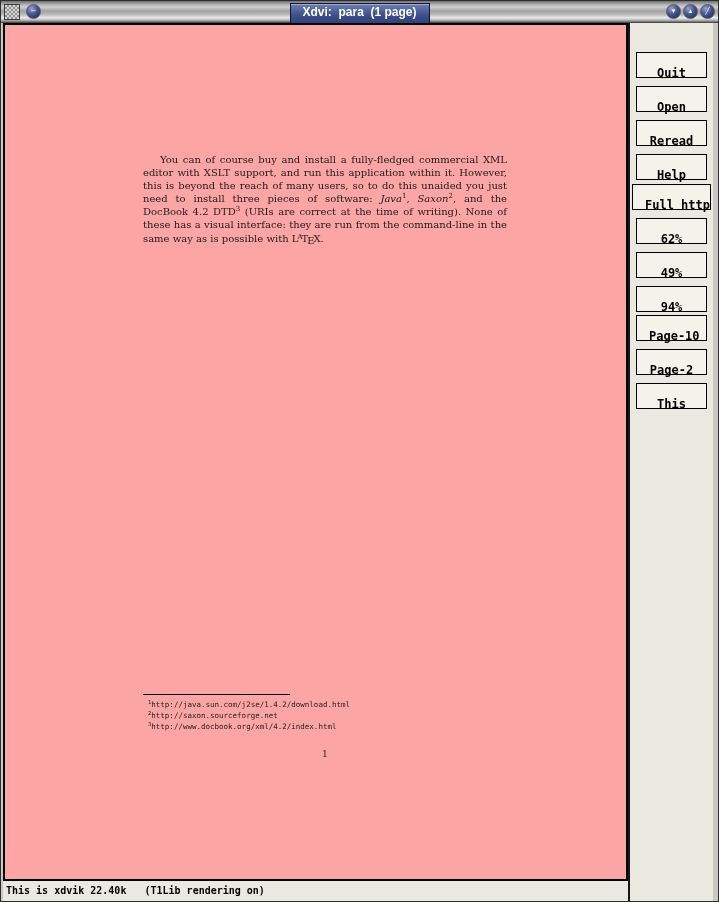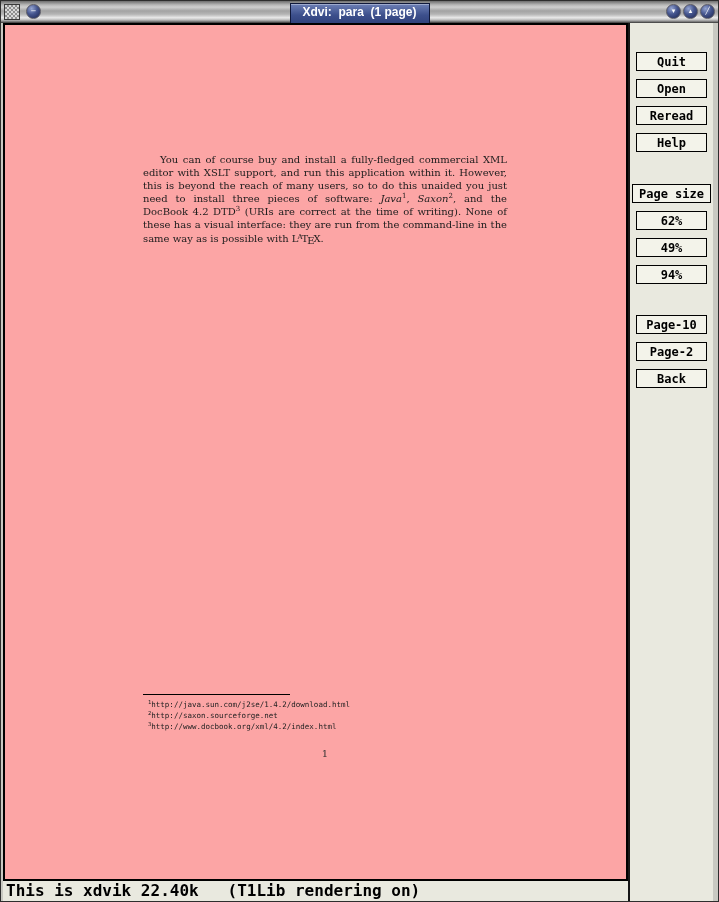--- a/index.html
+++ b/index.html
@@ -83,39 +83,39 @@
     position: absolute; left: 138px; top: 723px; width: 364px;
     text-align: center; font-family: "DejaVu Serif", serif;
     font-size: 10px; color: #333;
   }
 
   
   .statusbar {
     position: absolute; left: 2px; top: 880px; width: 625px; height: 20px;
     background: #e9e9df;
     font-family: "DejaVu Sans Mono", monospace;
-    font-weight: bold; font-size: 16px; line-height: 19px; color: #000;
+    font-weight: bold; font-size: 10px; line-height: 19px; color: #000;
     padding-left: 3px; white-space: pre;
   }
 
   
   .sidebar {
     position: absolute; left: 627px; top: 22px; width: 85px; height: 878px;
     background: #e9e9df;
     border-left: 2px solid #161616;
   }
   .btn-group { position: absolute; left: 0; width: 100%;
     display: flex; flex-direction: column; align-items: center; gap: 8px; }
   .side-btn {
     width: 71px; height: 19px;
     background: #f3f3ea;
     border: 1px solid #000;
     font-family: "DejaVu Sans Mono", monospace;
     font-weight: bold; font-size: 12px; line-height: 16px; color: #000;
-    text-align: center; padding: 0; cursor: default; white-space: pre;
+    text-align: center; padding: 12px; cursor: default; white-space: pre;
   }
   .side-btn.wide { width: 79px; }
 </style>
 </head>
 <body>
 
 <div class="window">
 
   <div class="titlebar">
     <div class="app-icon"></div>
@@ -138,25 +138,25 @@
   <div class="statusbar">This is xdvik 22.40k   (T1Lib rendering on)</div>
 
   <div class="sidebar">
     <div class="btn-group" style="top:29px">
         <button class="side-btn">Quit</button>
         <button class="side-btn">Open</button>
         <button class="side-btn">Reread</button>
         <button class="side-btn">Help</button>
       </div>
     <div class="btn-group" style="top:161px">
-        <button class="side-btn wide">Page size</button>
+        <button class="side-btn wide">Full http</button>
         <button class="side-btn">62%</button>
         <button class="side-btn">49%</button>
         <button class="side-btn">94%</button>
       </div>
     <div class="btn-group" style="top:292px">
         <button class="side-btn">Page-10</button>
         <button class="side-btn">Page-2</button>
-        <button class="side-btn">Back</button>
+        <button class="side-btn">This</button>
       </div>
   </div>
 
 </div>
 
 </body></html>

